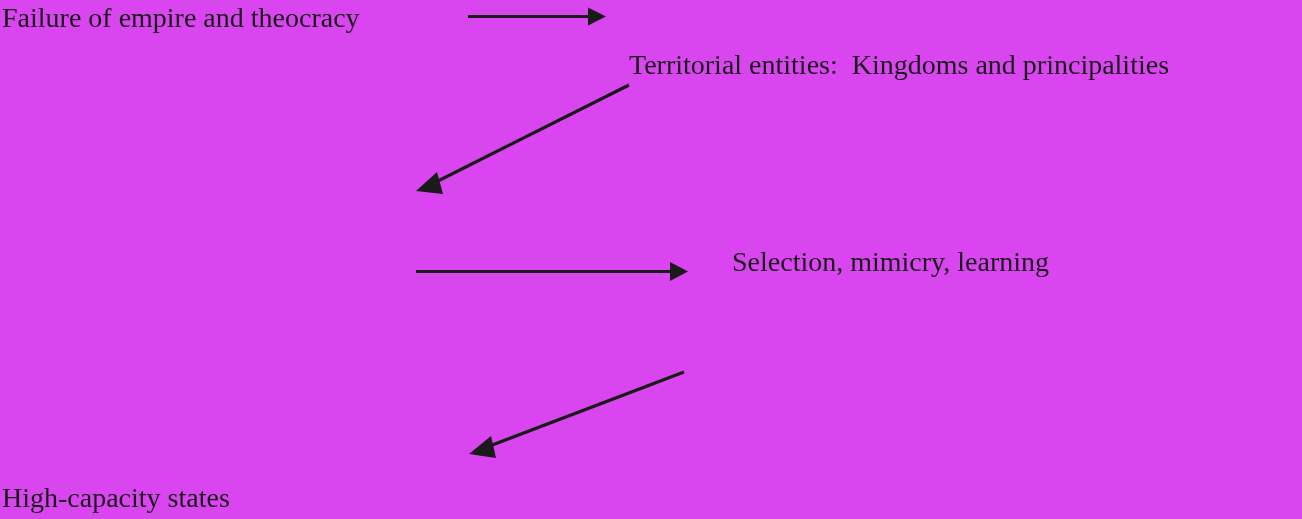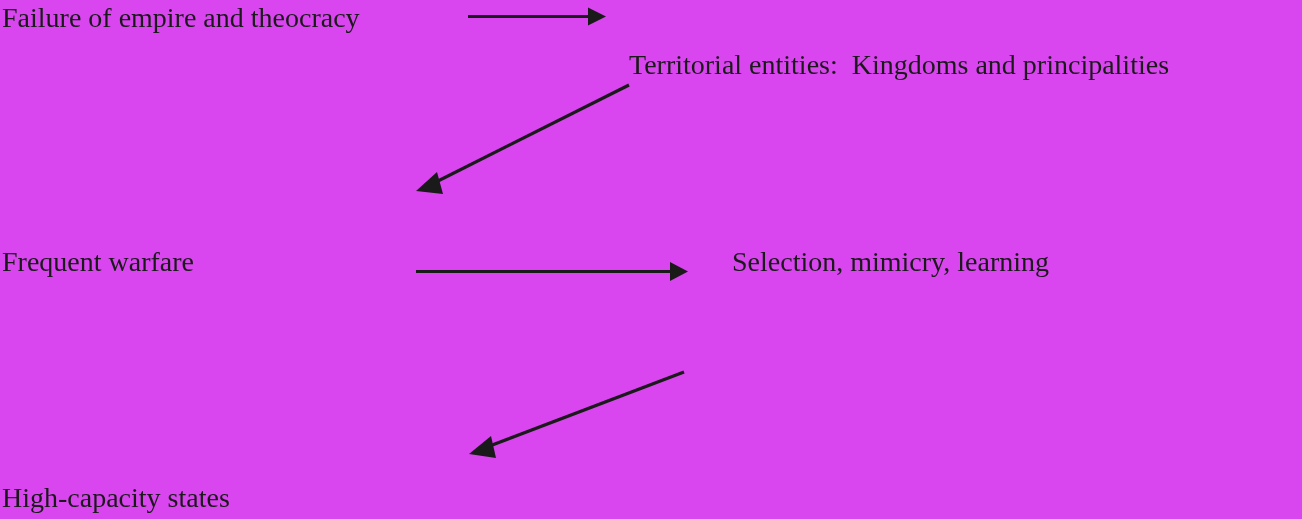--- a/index.html
+++ b/index.html
@@ -76,19 +76,18 @@
     <g>
       <line class="arrow-shaft" x1="684" y1="372" x2="487" y2="447"></line>
       <polygon class="arrow-head" points="491,436 469,454 496,458"></polygon>
     </g>
   </svg>
 
   <div class="node-label" id="node-failure">Failure of empire and theocracy</div>
 
   <div class="node-label" id="node-territorial">Territorial entities:  Kingdoms and principalities</div>
 
-  <div class="node-label" id="node-warfare">Frequent warfare</div>
 
   <div class="node-label" id="node-highcapacity">High-capacity states</div>
 
   <div class="node-label" id="node-selection">Selection, mimicry, learning</div>
 
 </div>
 
 </body></html>

